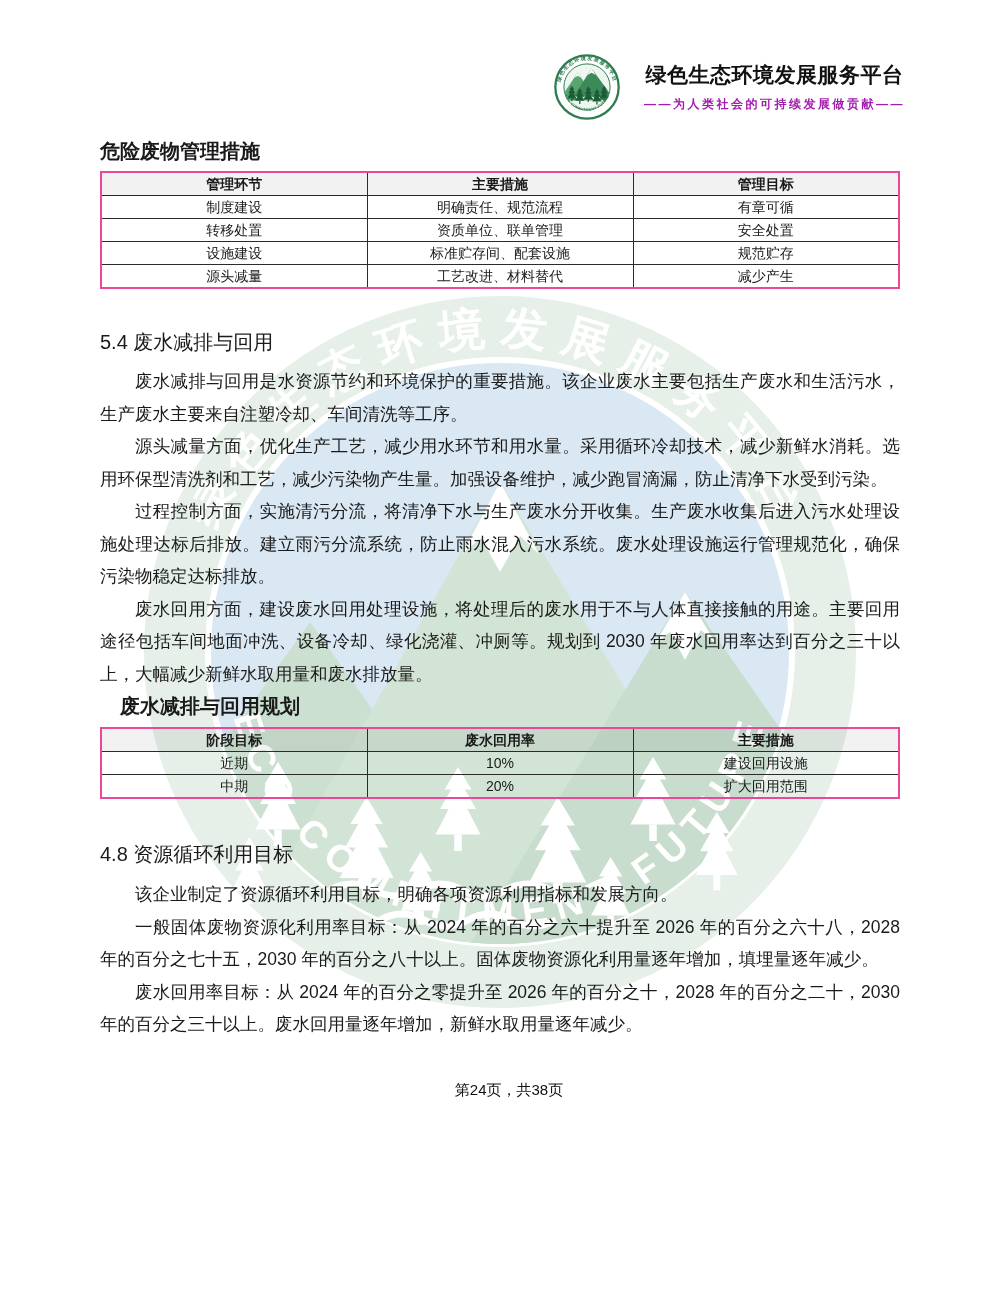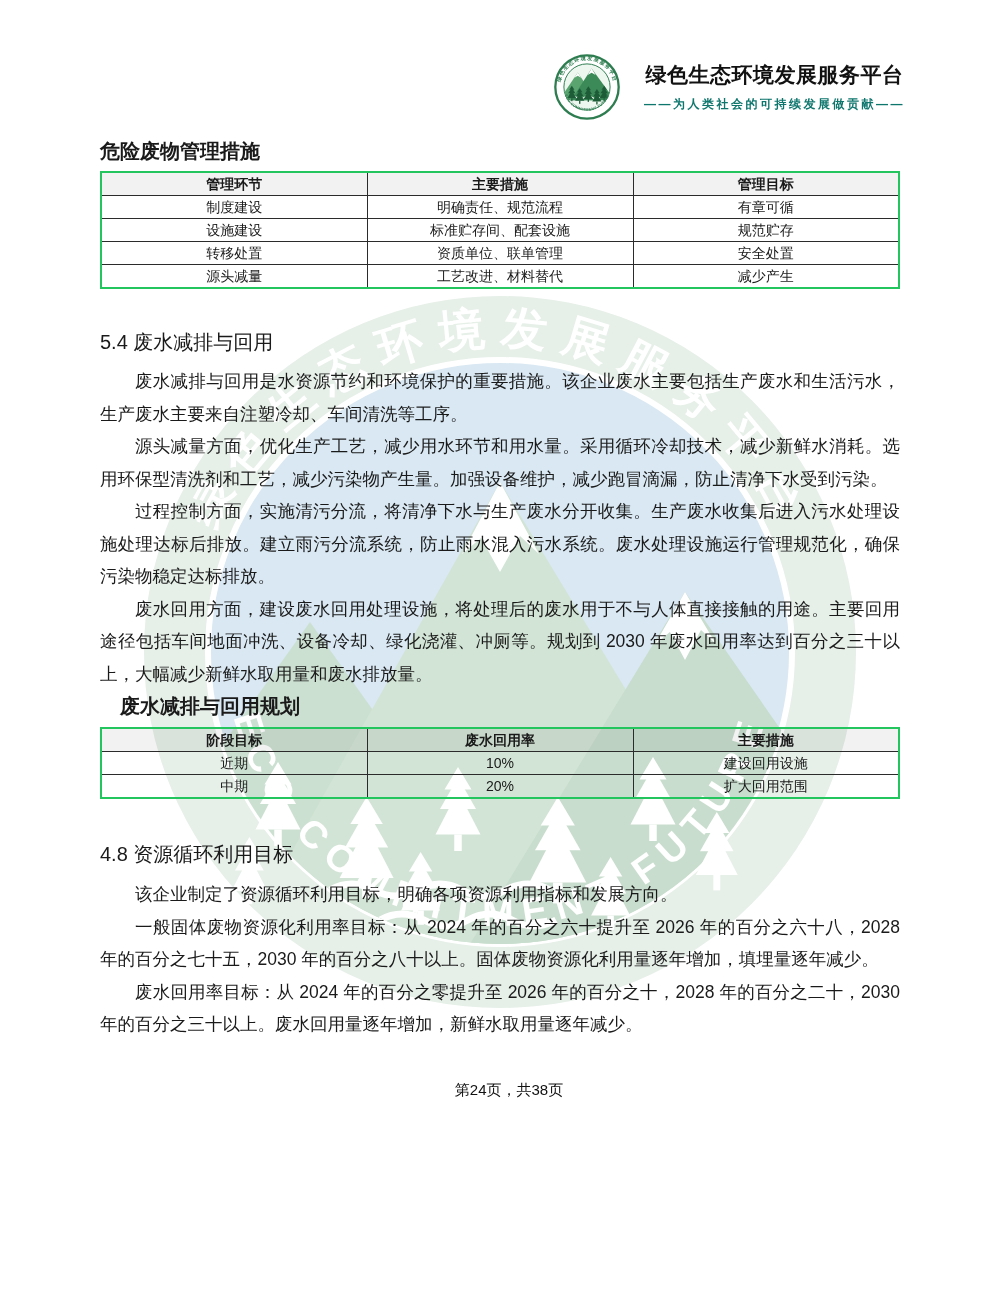--- a/index.html
+++ b/index.html
@@ -14,32 +14,32 @@
   
   .watermark{position:absolute;left:140px;top:292px;z-index:0;}
   header,.content,footer{position:relative;z-index:1;}
   
   header{
     display:flex;justify-content:flex-end;align-items:center;
     gap:24px;margin:52px 95px 0 0;height:70px;
   }
   .brand-text{display:flex;flex-direction:column;align-items:center;}
   .brand-title{font-size:21px;font-weight:bold;color:#111;letter-spacing:0.5px;}
-  .brand-tagline{font-size:12px;font-weight:bold;color:#0f766e;letter-spacing:2.5px;margin-top:7px;white-space:nowrap;}
+  .brand-tagline{font-size:12px;font-weight:bold;color:#a21caf;letter-spacing:2.5px;margin-top:7px;white-space:nowrap;}
   
   .content{margin:0 100px;}
   .caption{font-size:20px;font-weight:bold;margin:0 0 6px 0;}
   .cap1{margin-top:16px;}
   .cap2{margin-top:3px;margin-bottom:7px;margin-left:20px;}
   .sec{font-size:20px;font-weight:normal;}
   .s54{margin:40px 0 9px 0;}
   .s55{margin:42px 0 10px 0;}
   p.body{margin:0;font-size:17.5px;line-height:32.5px;text-align:justify;text-indent:2em;}
   
-  table.dtable{width:100%;border-collapse:collapse;border:2px solid #22c55e;table-layout:fixed;}
+  table.dtable{width:100%;border-collapse:collapse;border:2px solid #ec4899;table-layout:fixed;}
   table.dtable th,table.dtable td{
     border:1px solid #2b2b2b;
     font-size:14px;text-align:center;
     height:20px;line-height:20px;padding:1px 4px;
     background:transparent;
   }
   table.dtable th{font-weight:bold;background:rgba(0,0,0,0.05);}
   
   footer{margin-top:40px;text-align:center;font-size:15px;color:#111;margin-left:18px;}
 </style>
@@ -145,28 +145,28 @@
         <th>管理目标</th>
       </tr>
     </thead>
     <tbody>
       <tr>
         <td>制度建设</td>
         <td>明确责任、规范流程</td>
         <td>有章可循</td>
       </tr>
       <tr>
+        <td>转移处置</td>
+        <td>资质单位、联单管理</td>
+        <td>安全处置</td>
+      </tr>
+      <tr>
         <td>设施建设</td>
         <td>标准贮存间、配套设施</td>
         <td>规范贮存</td>
-      </tr>
-      <tr>
-        <td>转移处置</td>
-        <td>资质单位、联单管理</td>
-        <td>安全处置</td>
       </tr>
       <tr>
         <td>源头减量</td>
         <td>工艺改进、材料替代</td>
         <td>减少产生</td>
       </tr>
     </tbody>
   </table>
 
   <div class="sec s54">5.4 废水减排与回用</div>

